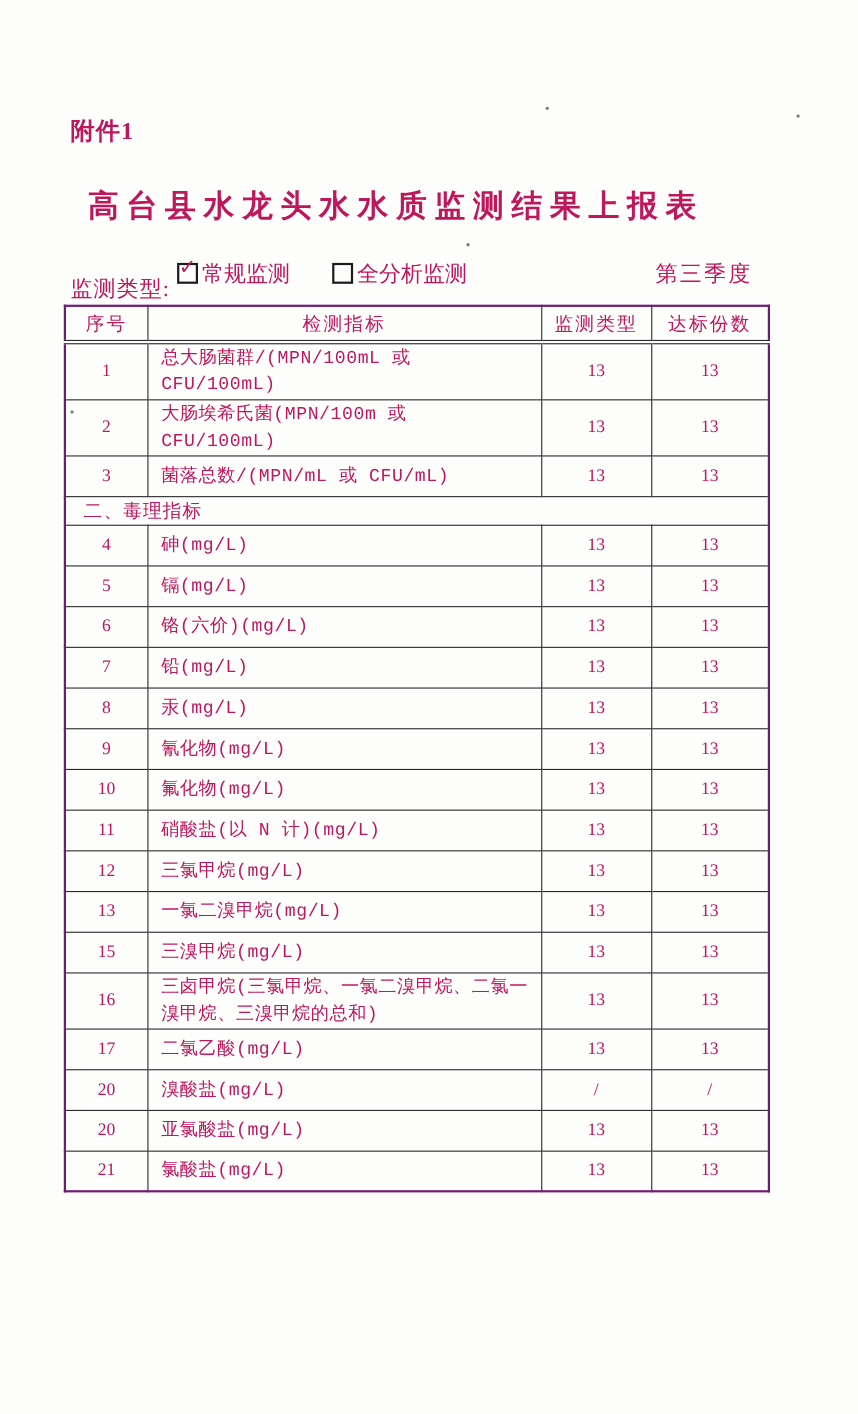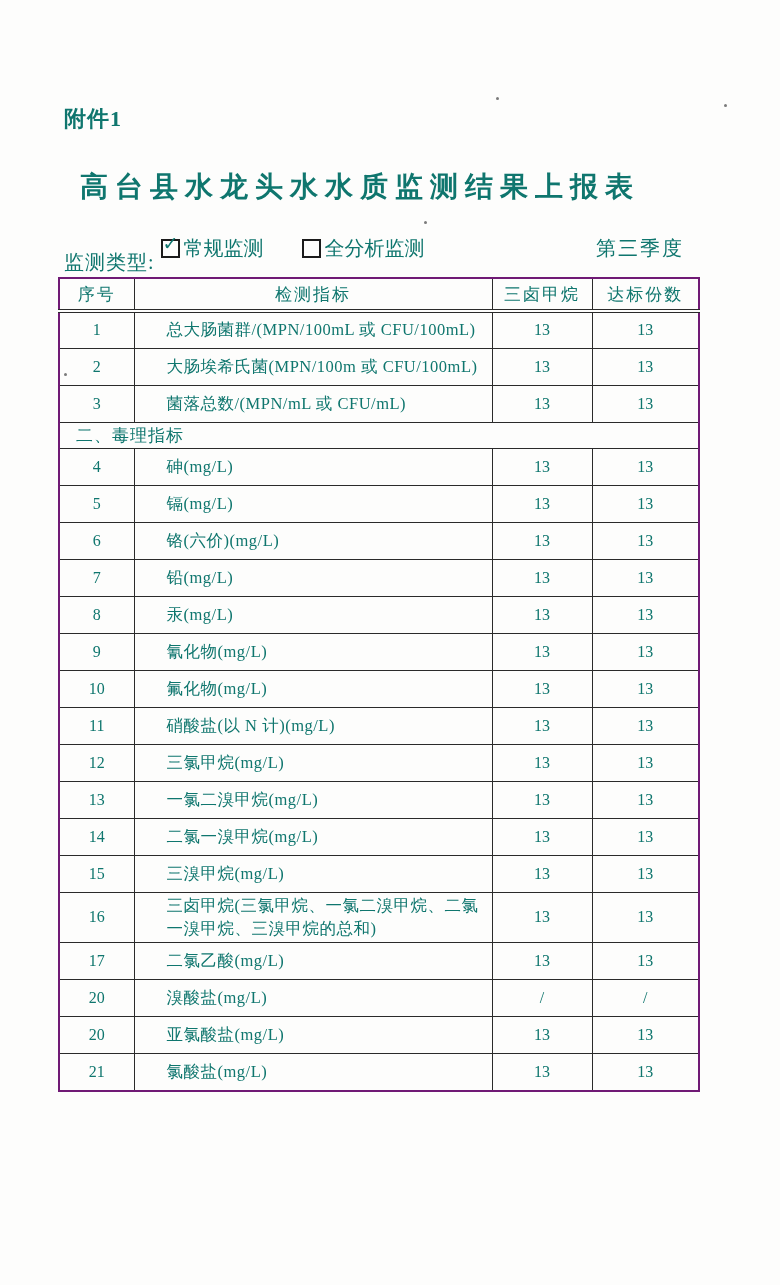--- a/index.html
+++ b/index.html
@@ -6,21 +6,21 @@
     margin: 0;
     padding: 0;
     background: #e8e8e8;
   }
   .page {
     position: relative;
     width: 780px;
     height: 1285px;
     margin: 0 auto;
     background: #fdfdfc;
-    color: #0f766e;
+    color: #be185d;
     font-family: "Liberation Serif", "DejaVu Serif", serif;
     overflow: hidden;
   }
   .attachment-label {
     position: absolute;
     left: 64px;
     top: 104px;
     font-size: 22px;
     font-weight: 700;
     letter-spacing: 1px;
@@ -102,25 +102,26 @@
     height: 25px;
     font-size: 17px;
     letter-spacing: 1px;
     padding-left: 16px;
   }
   td.cell-num {
     text-align: center;
     font-size: 16px;
   }
   td.cell-indicator {
-    padding-left: 32px;
+    padding-left: 12px;
     padding-right: 8px;
     font-size: 16.5px;
     letter-spacing: 0.5px;
     line-height: 1.45;
+    font-family: Liberation Mono, monospace;
   }
   td.cell-tested, td.cell-passed {
     text-align: center;
     font-size: 16px;
   }
   tr.data-row td { height: 37px; }
   .speck {
     position: absolute;
     background: #7b7b7b;
     border-radius: 50%;
@@ -169,21 +170,21 @@
       <colgroup>
         <col style="width:75px">
         <col style="width:358px">
         <col style="width:100px">
         <col style="width:107px">
       </colgroup>
       <thead>
         <tr>
             <th>序号</th>
             <th>检测指标</th>
-            <th>三卤甲烷</th>
+            <th>监测类型</th>
             <th>达标份数</th>
           </tr>
       </thead>
       <tbody>
           <tr class="data-row">
             <td class="cell-num">1</td>
             <td class="cell-indicator">总大肠菌群/(MPN/100mL 或 CFU/100mL)</td>
             <td class="cell-tested">13</td>
             <td class="cell-passed">13</td>
           </tr>
@@ -252,26 +253,20 @@
           </tr>
           <tr class="data-row">
             <td class="cell-num">12</td>
             <td class="cell-indicator">三氯甲烷(mg/L)</td>
             <td class="cell-tested">13</td>
             <td class="cell-passed">13</td>
           </tr>
           <tr class="data-row">
             <td class="cell-num">13</td>
             <td class="cell-indicator">一氯二溴甲烷(mg/L)</td>
-            <td class="cell-tested">13</td>
-            <td class="cell-passed">13</td>
-          </tr>
-          <tr class="data-row">
-            <td class="cell-num">14</td>
-            <td class="cell-indicator">二氯一溴甲烷(mg/L)</td>
             <td class="cell-tested">13</td>
             <td class="cell-passed">13</td>
           </tr>
           <tr class="data-row">
             <td class="cell-num">15</td>
             <td class="cell-indicator">三溴甲烷(mg/L)</td>
             <td class="cell-tested">13</td>
             <td class="cell-passed">13</td>
           </tr>
           <tr class="data-row">

